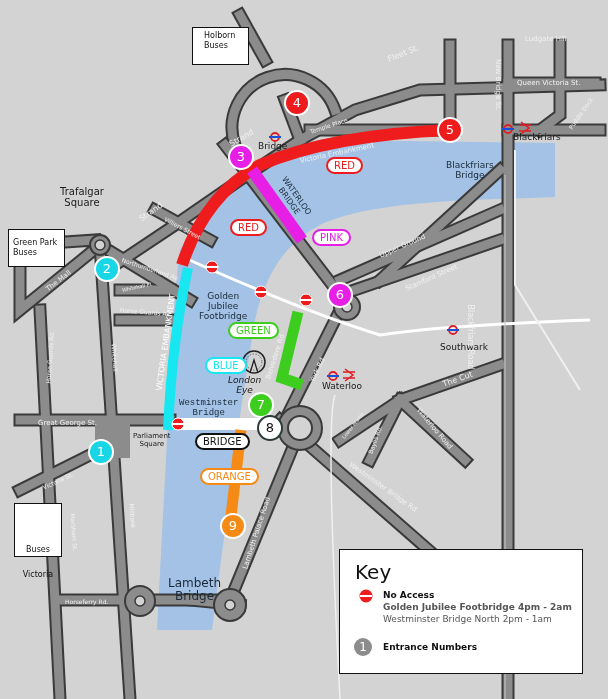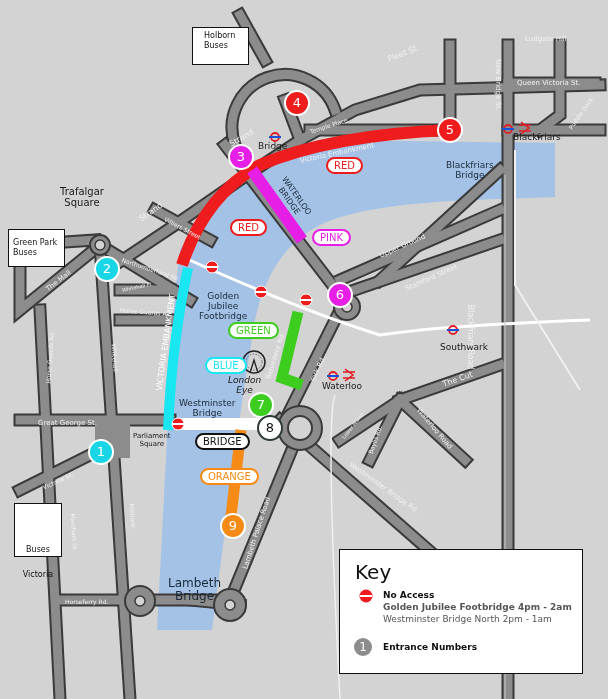--- a/index.html
+++ b/index.html
@@ -197,21 +197,21 @@
 Square</div>
 <div class="lbl" style="left:258px;top:142px;font-size:9px;">Bridge</div>
 <div class="lbl" style="left:513px;top:133px;font-size:9px;">Blackfriars</div>
 <div class="lbl" style="left:446px;top:161px;font-size:9px;white-space:pre;color:#1a2a3a;">Blackfriars
 Bridge</div>
 <div class="lbl" style="left:199px;top:292px;font-size:9px;white-space:pre;color:#1a2a3a;">Golden
 Jubilee
 Footbridge</div>
 <div class="lbl" style="left:228px;top:376px;font-size:9px;white-space:pre;font-style:italic;">London
 Eye</div>
-<div class="lbl" style="left:179px;top:399px;font-size:9px;white-space:pre;color:#1a2a3a;">Westminster
+<div class="lbl" style="left:179px;top:399px;font-size:9px;white-space:pre;color:#1a2a3a;font-family:Liberation Mono, monospace;">Westminster
 Bridge</div>
 <div class="lbl" style="left:133px;top:433px;font-size:7px;white-space:pre;">Parliament
 Square</div>
 <div class="lbl" style="left:322px;top:382px;font-size:9px;">Waterloo</div>
 <div class="lbl" style="left:440px;top:343px;font-size:9px;">Southwark</div>
 <div class="lbl" style="left:168px;top:577px;font-size:12px;white-space:pre;color:#1a2a3a;text-align:center;">Lambeth
 Bridge</div>
 <div class="lbl" style="left:270px;top:190px;font-size:8px;white-space:pre;color:#1a2a3a;transform:rotate(55deg);">WATERLOO
 BRIDGE</div>
 <div class="lbl" style="left:118px;top:338px;font-size:8px;color:#fff;transform:rotate(-82deg);">VICTORIA EMBANKMENT</div>

